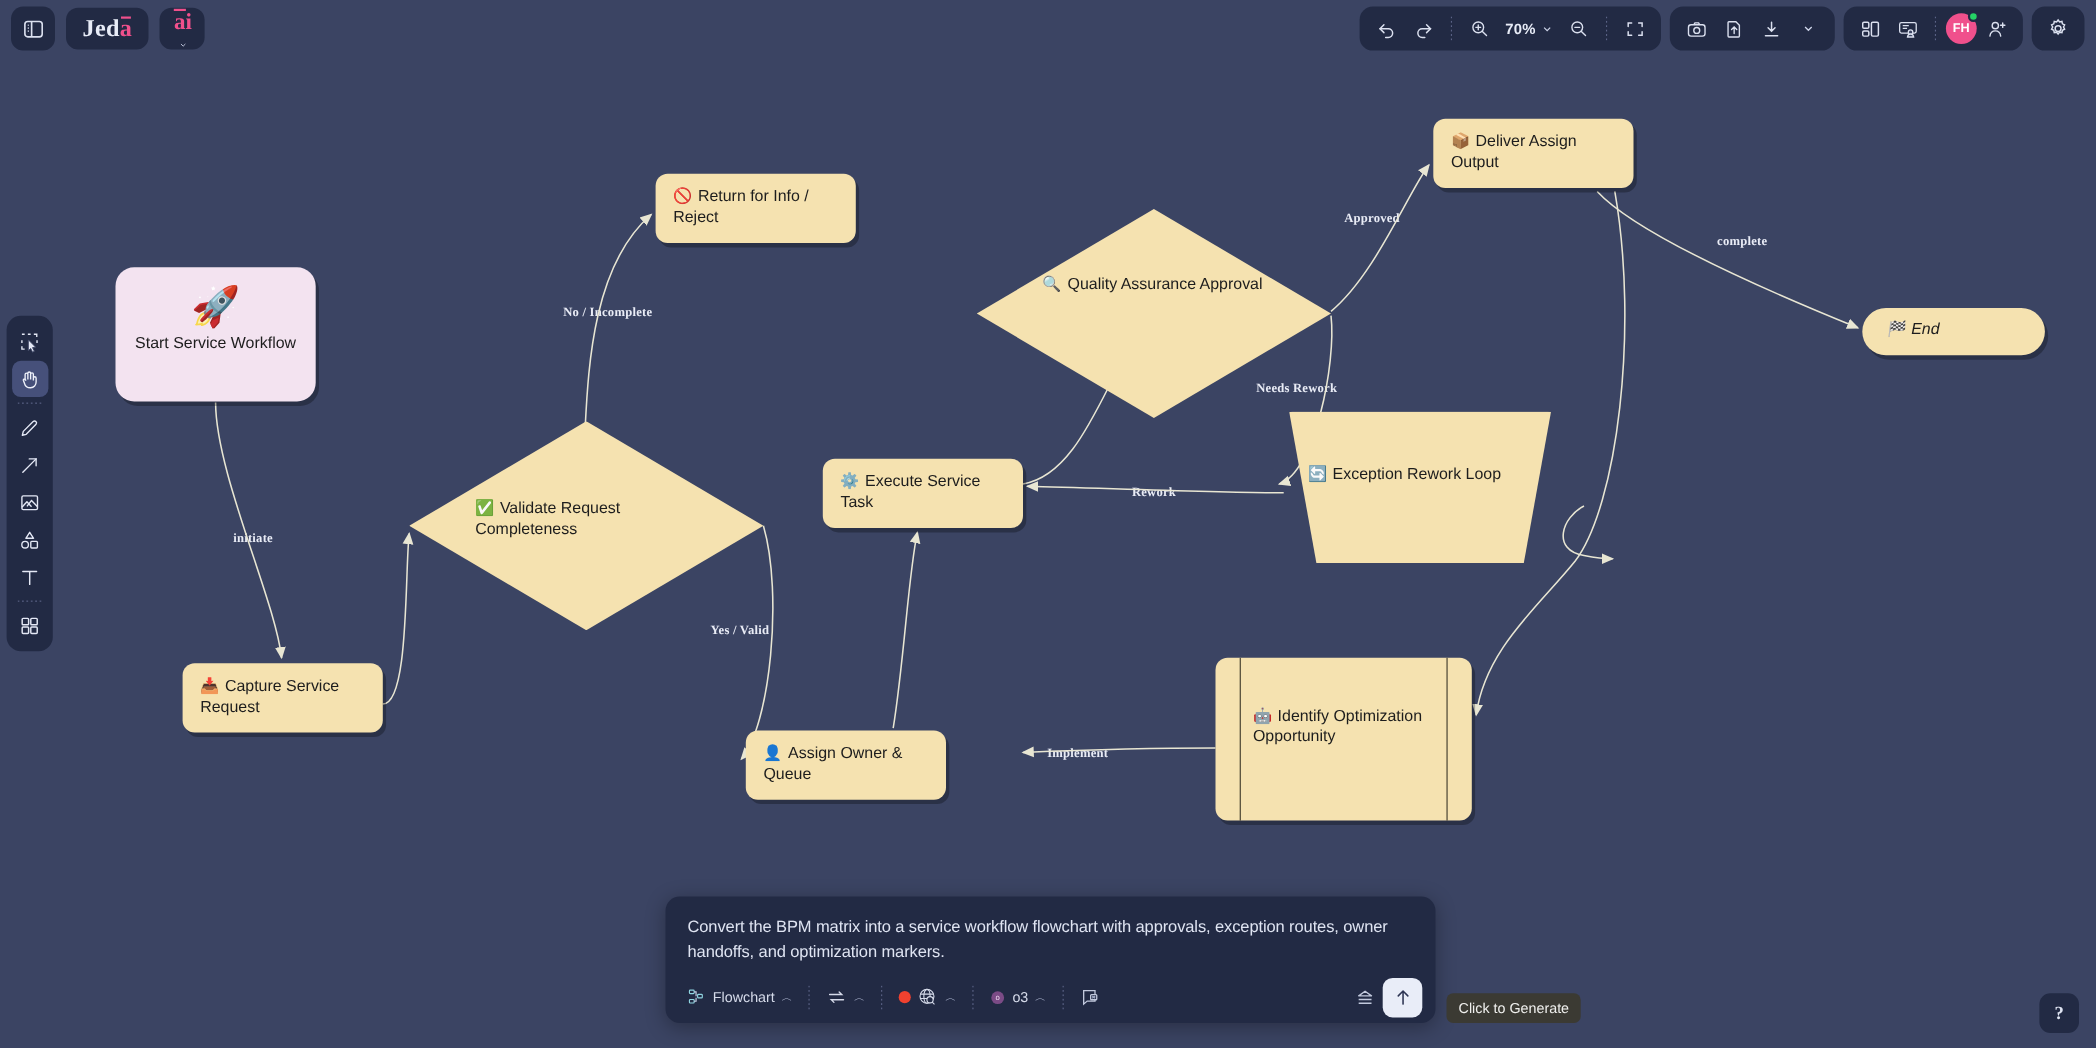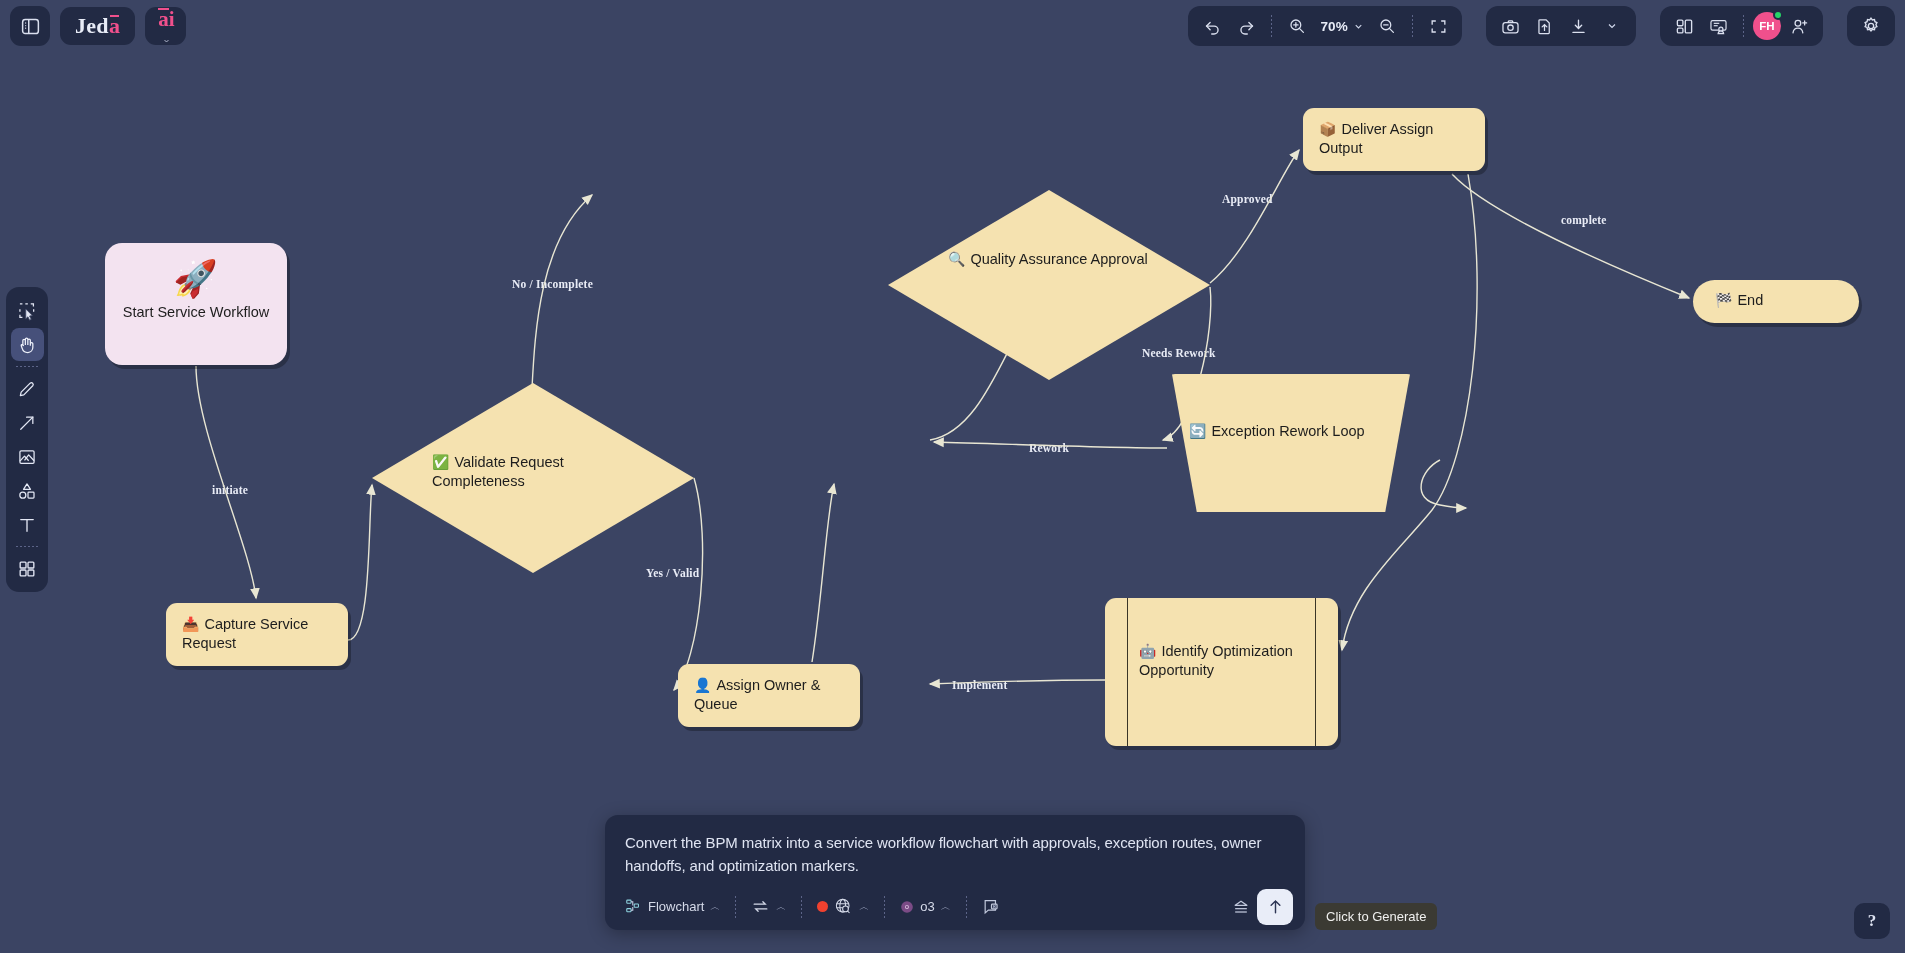--- a/index.html
+++ b/index.html
@@ -27,21 +27,21 @@
   }
   .brand .pink { color:#f0508c; position:relative; }
   .brand .pink::after{ content:""; position:absolute; left:1px; right:1px; top:2px; height:2px; background:#f0508c; }
   .ai-chip {
     height:38px; padding:0 11px 0 13px; border-radius:11px; background:#222a44;
     display:flex; align-items:center; gap:5px; cursor:pointer;flex-direction:column;
   }
   .ai-chip .ai { color:#f0508c; font-size:21px; font-weight:700; position:relative; font-family:"Liberation Serif", serif;}
   .ai-chip .ai::after{ content:""; position:absolute; left:0px; right:6px; top:1px; height:2px; background:#f0508c; }
 
-  .tb-right { position:absolute; right:10px; top:6px; display:flex; align-items:center; gap:24px; }
+  .tb-right { position:absolute; right:10px; top:6px; display:flex; align-items:center; gap:8px; }
   .grp {
     height:40px; border-radius:12px; background:#222a44;
     display:flex; align-items:center; padding:0 8px; gap:2px;
   }
   .tbtn {
     height:32px; min-width:32px; border-radius:8px; background:transparent;
     display:flex; align-items:center; justify-content:center; cursor:pointer; padding:0 5px;
   }
   .dotsep { width:1px; height:22px; margin:0 7px;
     background-image: linear-gradient(to bottom,#5c6488 0 2px, transparent 2px 4px);
@@ -79,21 +79,21 @@
     position:absolute; background:#f5e2b0; color:#1d1d1d;
     box-shadow:3px 4px 0 rgba(0,0,0,.28);
     display:block; padding:12px 16px;
     font-size:14.5px; line-height:1.28; z-index:12;
     cursor:pointer;
   }
   .node .lbl { display:block; }
   .node .emo { font-size:14px; margin-right:5px; }
   .n-round { border-radius:11px; }
   .n-start { background:#f3e3f0; border-radius:17px; text-align:center; }
-  .n-pill  { border-radius:999px; }
+  .n-pill  { border-radius:999px;font-style:italic; }
   .n-dia { background:transparent; box-shadow:none; padding:0; }
   .n-dia .dshape { position:absolute; inset:0; background:#f5e2b0;
     clip-path: polygon(50% 0,100% 50%,50% 100%,0 50%);
     filter: drop-shadow(3px 4px 0 rgba(0,0,0,.28)); }
   .n-dia .dtxt { position:relative; z-index:2; padding:0 60px; }
   .n-trap { background:transparent; box-shadow:none; padding:0; }
   .n-trap .tshape { position:absolute; inset:0; background:#f5e2b0;
     clip-path: polygon(2% 0, 98% 0, 88% 100%, 12% 100%);
     border-radius:8px; filter: drop-shadow(3px 4px 0 rgba(0,0,0,.28)); }
   .n-trap .ttxt { position:relative; z-index:2; padding:0 22px; }
@@ -374,25 +374,31 @@
     <span class="emo">📥</span><span>Capture Service Request</span>
   </div>
 
   <div class="node n-dia" style="left:372px; top:383px; width:322px; height:190px;">
     <div class="dshape"></div>
     <div class="dtxt" style="position:absolute; top:70px; left:0; right:0;">
       <span class="emo">✅</span><span>Validate Request Completeness</span>
     </div>
   </div>
 
+  <div class="node n-round" style="left:596px; top:158px; width:182px; height:63px;">
+    <span class="emo">🚫</span><span>Return for Info / Reject</span>
+  </div>
 
   <div class="node n-round" style="left:678px; top:664px; width:182px; height:63px;">
     <span class="emo">👤</span><span>Assign Owner &amp; Queue</span>
   </div>
 
+  <div class="node n-round" style="left:748px; top:417px; width:182px; height:63px;">
+    <span class="emo">⚙️</span><span>Execute Service Task</span>
+  </div>
 
   <div class="node n-dia" style="left:888px; top:190px; width:322px; height:190px;">
     <div class="dshape"></div>
     <div class="dtxt" style="position:absolute; top:60px; left:0; right:0;">
       <span class="emo">🔍</span><span>Quality Assurance Approval</span>
     </div>
   </div>
 
   <div class="node n-round" style="left:1303px; top:108px; width:182px; height:63px;">
     <span class="emo">📦</span><span>Deliver Assign Output</span>

